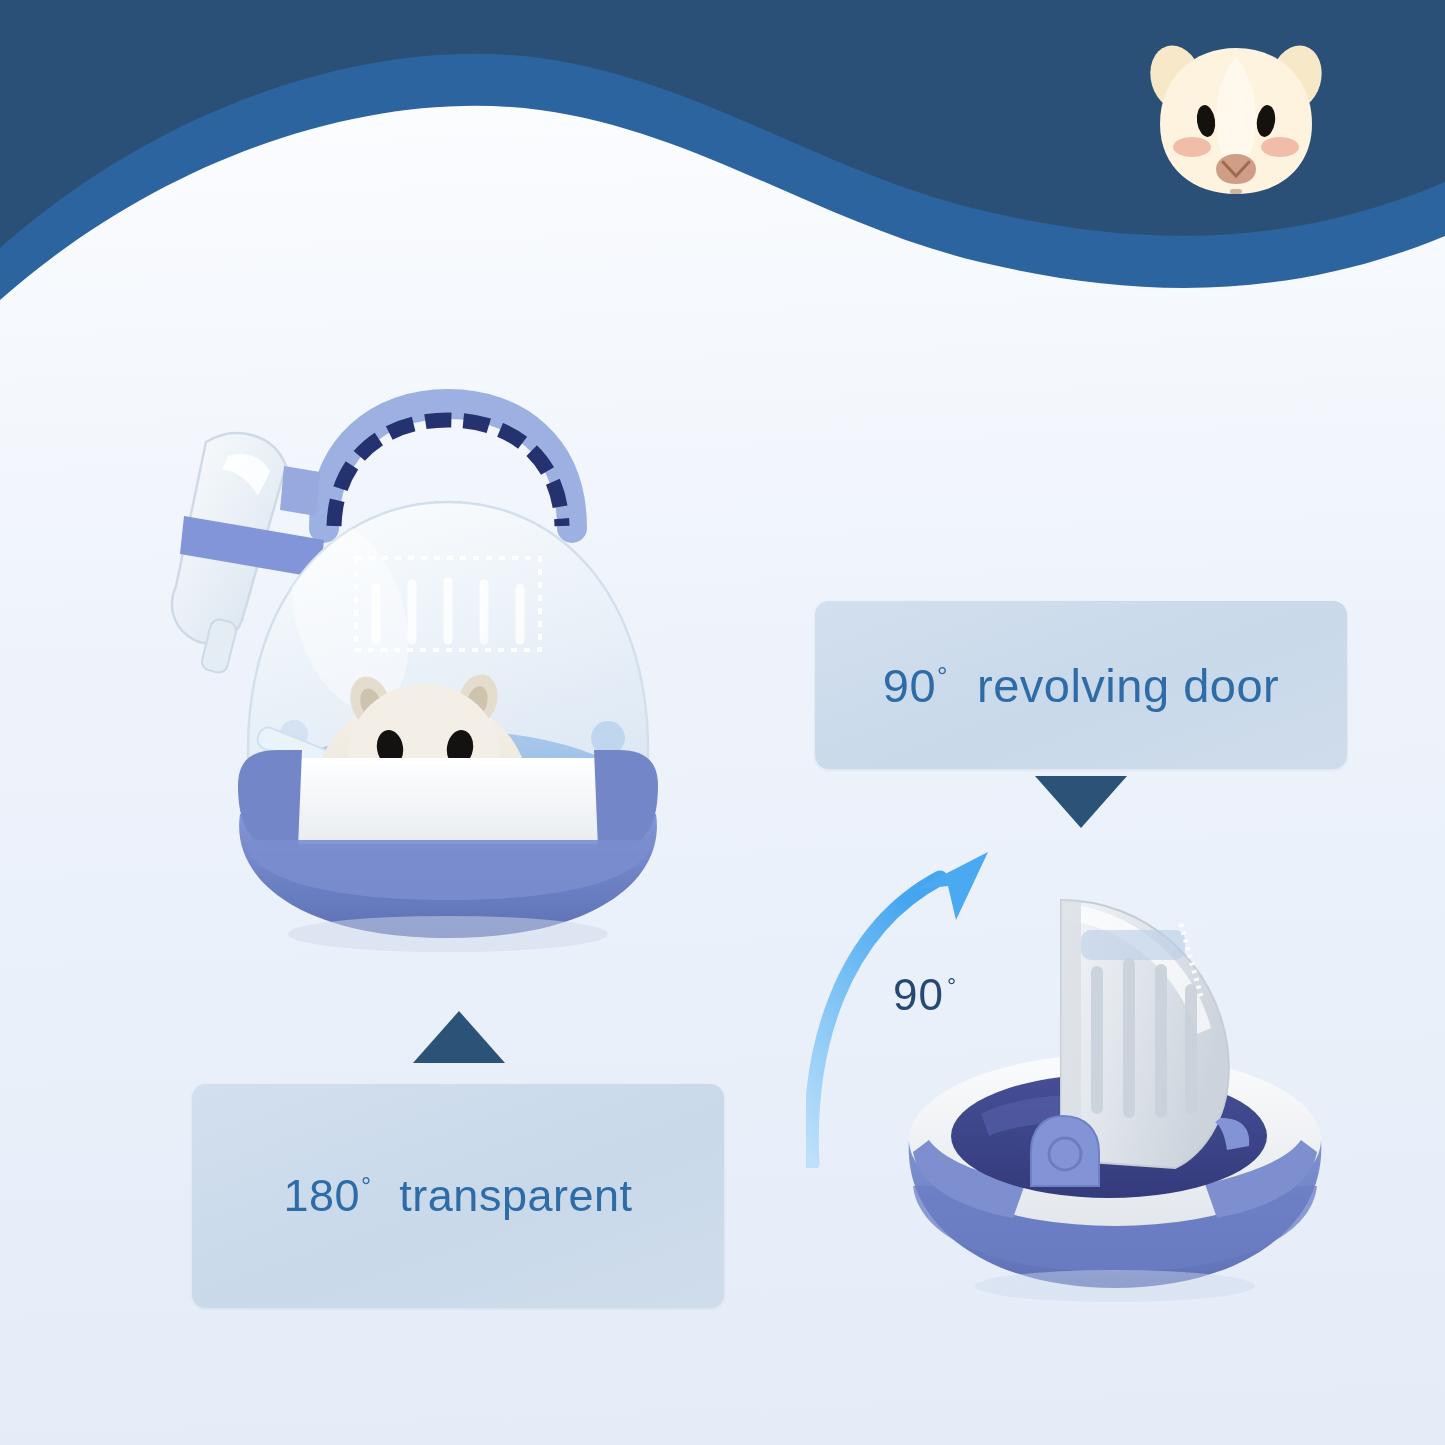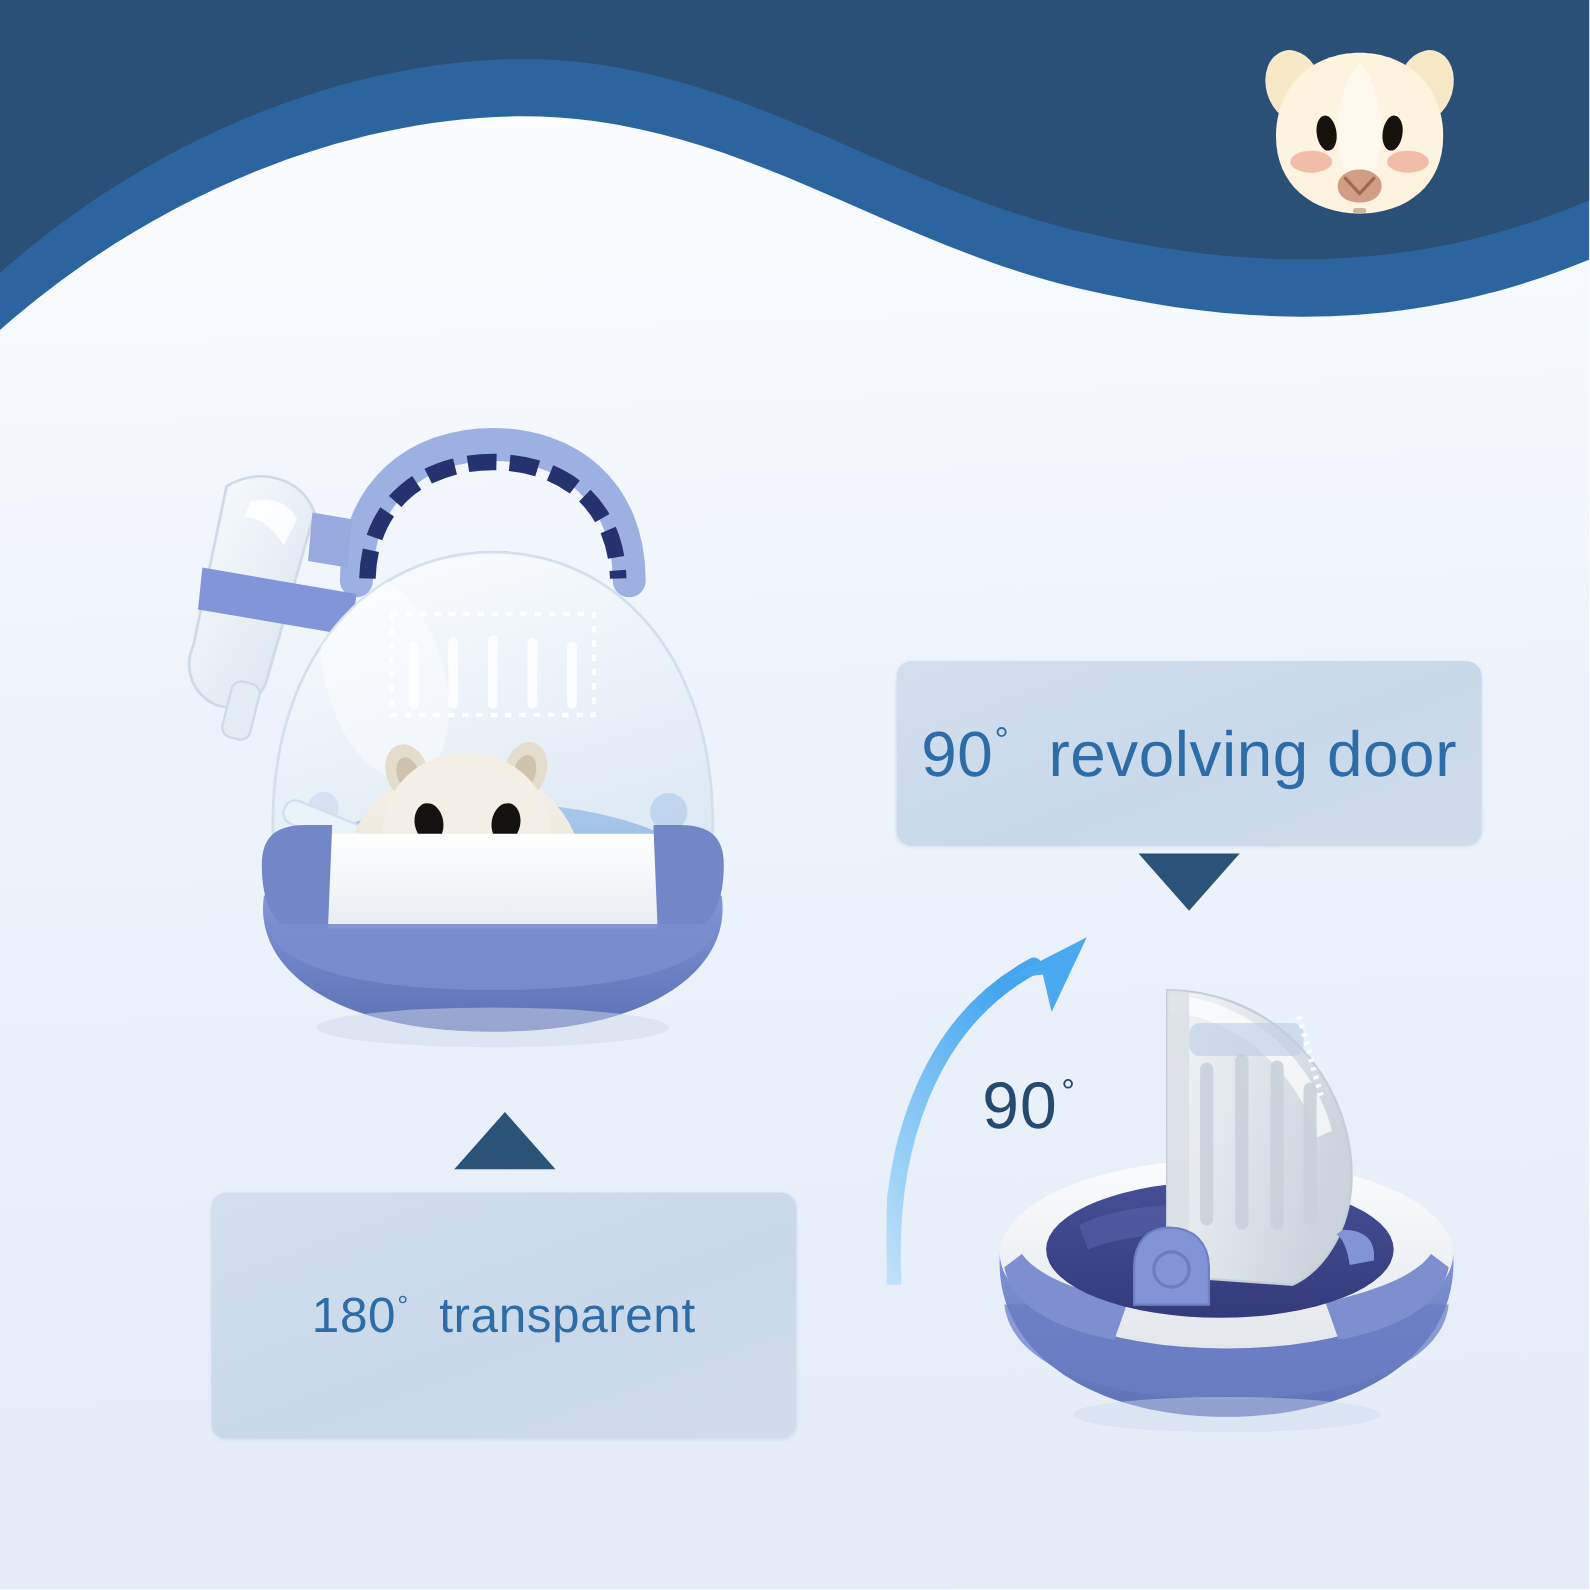--- a/index.html
+++ b/index.html
@@ -73,21 +73,21 @@
   }
   .label-box .line {
     white-space: nowrap;
     letter-spacing: 0.5px;
   }
   .box-revolving {
     left: 815px;
     top: 601px;
     width: 532px;
     height: 168px;
-    font-size: 58px;
+    font-size: 47px;
   }
   .box-window {
     left: 192px;
     top: 1084px;
     width: 532px;
     height: 224px;
     font-size: 45px;
   }
   .box-window .line { margin: 13px 0; }
 
@@ -128,21 +128,21 @@
     left: 806px;
     top: 838px;
     width: 260px;
     height: 330px;
     z-index: 4;
   }
   .deg90-text {
     position: absolute;
     left: 893px;
     top: 970px;
-    font-size: 60px;
+    font-size: 44px;
     color: #26496f;
     z-index: 5;
     letter-spacing: 1px;
     white-space: nowrap;
   }
   .deg90-text .deg {
     font-size: 0.52em;
     vertical-align: 0.72em;
     margin-left: 3px;
   }

